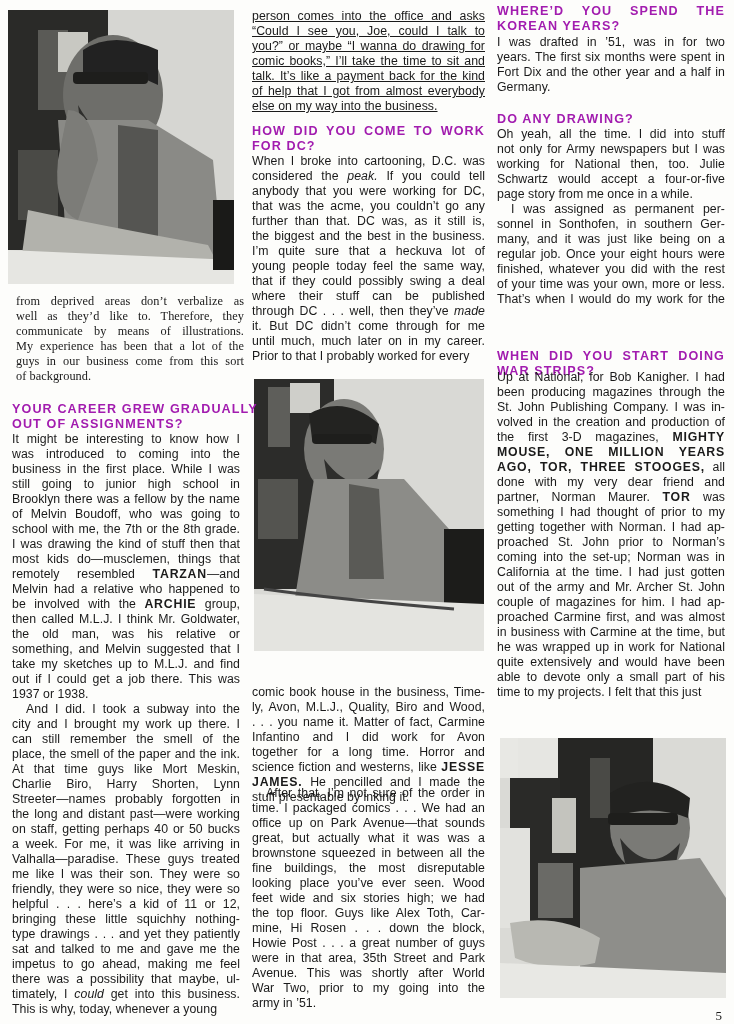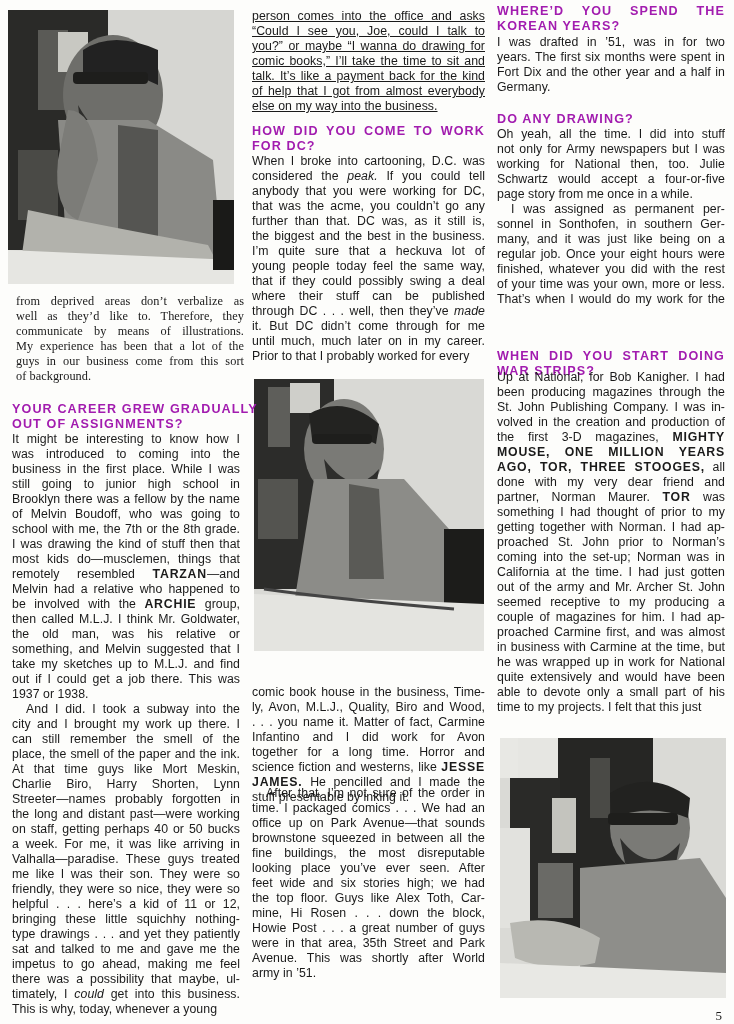--- a/index.html
+++ b/index.html
@@ -188,29 +188,31 @@
     <span class="l">Infantino and I did work for Avon</span>
     <span class="l">together for a long time. Horror and</span>
     <span class="l">science fiction and westerns, like <b>JESSE</b></span>
     <span class="l"><b>JAMES.</b> He pencilled and I made the</span>
     <span class="l last">stuff presentable by inking it.</span>
   </div>
 <div class="para" style="left:252px; top:786px; width:233px;">
     <span class="l ind">After that, I’m not sure of the order in</span>
     <span class="l">time. I packaged comics . . . We had an</span>
     <span class="l">office up on Park Avenue—that sounds</span>
+    <span class="l">great, but actually what it was was a</span>
     <span class="l">brownstone squeezed in between all the</span>
     <span class="l">fine buildings, the most disreputable</span>
-    <span class="l">looking place you’ve ever seen. After</span>
+    <span class="l">looking place you’ve ever seen. Wood</span>
     <span class="l">feet wide and six stories high; we had</span>
     <span class="l">the top floor. Guys like Alex Toth, Car-</span>
     <span class="l">mine, Hi Rosen . . . down the block,</span>
     <span class="l">Howie Post . . . a great number of guys</span>
     <span class="l">were in that area, 35th Street and Park</span>
     <span class="l">Avenue. This was shortly after World</span>
+    <span class="l">War Two, prior to my going into the</span>
     <span class="l last">army in ’51.</span>
   </div>
 
 <div class="head" style="left:497px; top:4px; width:228px;">
     <span class="l">WHERE’D YOU SPEND THE</span>
     <span class="l last">KOREAN YEARS?</span>
   </div>
 <div class="para" style="left:497px; top:35px; width:228px;">
     <span class="l">I was drafted in ’51, was in for two</span>
     <span class="l">years. The first six months were spent in</span>
@@ -249,21 +251,20 @@
     <span class="l"><b>MOUSE, ONE MILLION YEARS</b></span>
     <span class="l"><b>AGO, TOR, THREE STOOGES,</b> all</span>
     <span class="l">done with my very dear friend and</span>
     <span class="l">partner, Norman Maurer. <b>TOR</b> was</span>
     <span class="l">something I had thought of prior to my</span>
     <span class="l">getting together with Norman. I had ap-</span>
     <span class="l">proached St. John prior to Norman’s</span>
     <span class="l">coming into the set-up; Norman was in</span>
     <span class="l">California at the time. I had just gotten</span>
     <span class="l">out of the army and Mr. Archer St. John</span>
-    <span class="l">seemed receptive to my producing a</span>
     <span class="l">couple of magazines for him. I had ap-</span>
     <span class="l">proached Carmine first, and was almost</span>
     <span class="l">in business with Carmine at the time, but</span>
     <span class="l">he was wrapped up in work for National</span>
     <span class="l">quite extensively and would have been</span>
     <span class="l">able to devote only a small part of his</span>
     <span class="l last">time to my projects. I felt that this just</span>
   </div>
 
 <div class="pagenum">5</div>

